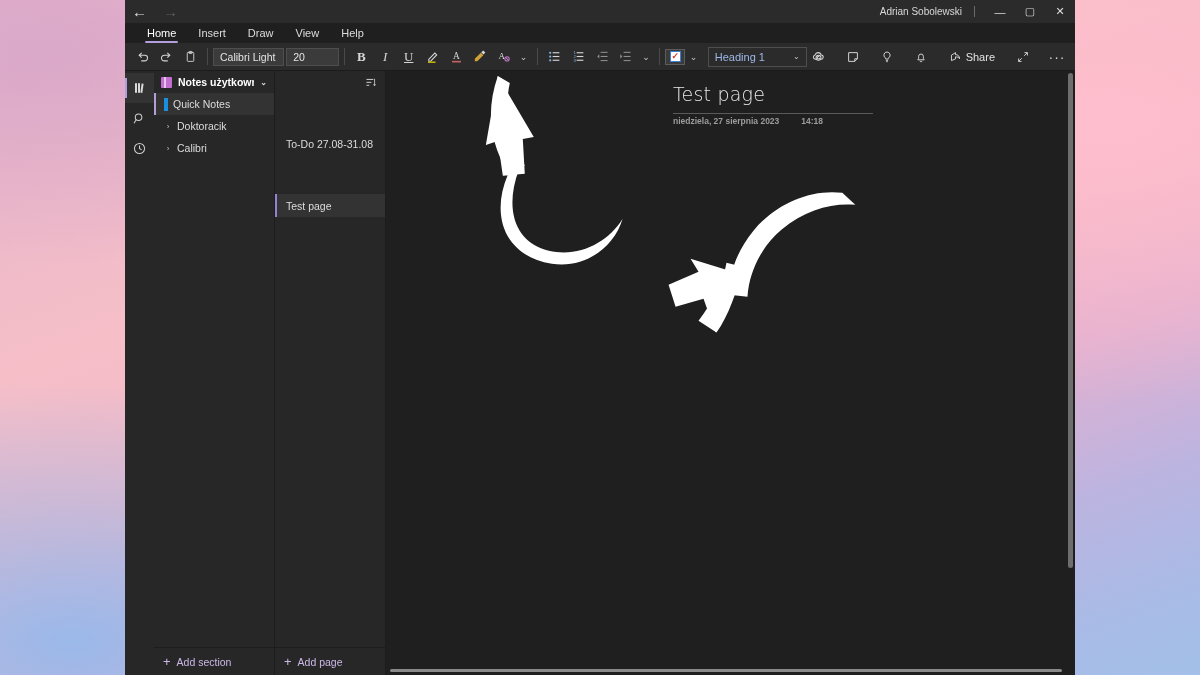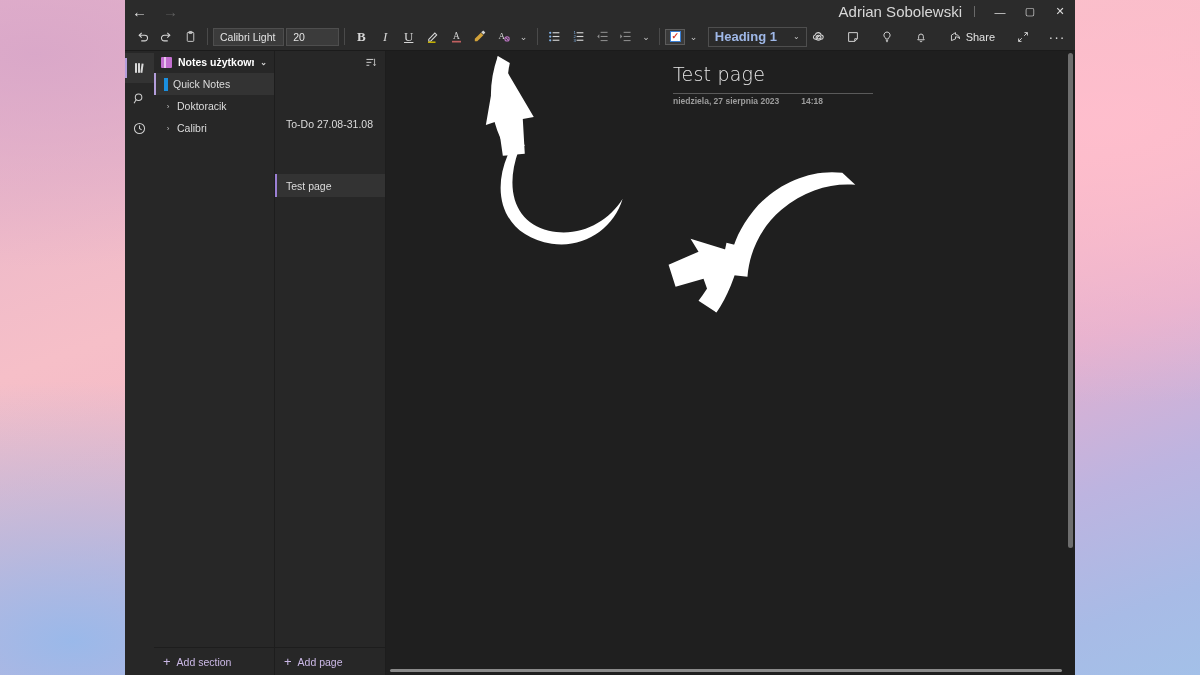--- a/index.html
+++ b/index.html
@@ -39,21 +39,21 @@
   .nav-btns { display: flex; align-items: center; padding-left: 7px; gap: 16px; }
   .nav-arrow { font-size: 15px; line-height: 1; color: #e0e0e0; }
   .nav-arrow.disabled { color: #5e5e5e; }
   .title-text {
     position: absolute; left: 0; right: 0; text-align: center;
     color: #cfcfcf; font-size: 11px; pointer-events: none;
   }
   .titlebar-right {
     margin-left: auto; display: flex; align-items: center; height: 100%;
   }
-  .account-name { font-size: 15px; color: #d8d8d8; padding-right: 12px; }
+  .account-name { font-size: 10px; color: #d8d8d8; padding-right: 12px; }
   .tb-divider { width: 1px; height: 11px; background: #6a6a6a; margin-right: 10px; }
   .win-btn {
     width: 30px; height: 23px; display: flex; align-items: center;
     justify-content: center; font-size: 11px; color: #dcdcdc;
   }
 
   
   .menubar {
     height: 20px; flex: 0 0 20px; display: flex; align-items: flex-end;
     background: #1f1f1f; padding-left: 12px; gap: 2px; position: relative;
@@ -97,21 +97,21 @@
   .todo-check {
     width: 11px; height: 11px; background: #fff; border: 1px solid #3a7fd5;
     display: flex; align-items: center; justify-content: center;
     color: #d63a2a; font-size: 9px; line-height: 1; font-weight: bold;
   }
   .style-box {
     width: 100px; height: 20px; background: #2b2b2b; border: 1px solid #4e4e4e;
     display: flex; align-items: center; justify-content: space-between;
     padding: 0 6px; margin-left: 6px;
   }
-  .style-label { font-size: 13px; color: #9fb8e8; font-weight: bold; }
+  .style-label { font-size: 11px; color: #9fb8e8; font-weight: normal; }
   .ribbon-right { margin-left: auto; display: flex; align-items: center; gap: 10px; }
   .share-btn {
     display: flex; align-items: center; gap: 4px; font-size: 11px;
     color: #e2e2e2; padding: 0 6px; height: 22px;
   }
 
   
   .app-body { flex: 1 1 auto; display: flex; min-height: 0; }
 
   
@@ -235,20 +235,27 @@
     </div>
     <div class="titlebar-right">
       <span class="account-name">Adrian Sobolewski</span>
       <span class="tb-divider"></span>
       <span class="win-btn">—</span>
       <span class="win-btn">▢</span>
       <span class="win-btn close">✕</span>
     </div>
   </div>
 
+  <div class="menubar">
+    <div class="menu-tab active">Home</div>
+    <div class="menu-tab">Insert</div>
+    <div class="menu-tab">Draw</div>
+    <div class="menu-tab">View</div>
+    <div class="menu-tab">Help</div>
+  </div>
 
   <div class="ribbon">
 
     <div class="rb-btn">
       <svg width="14" height="14" viewBox="0 0 16 16" fill="none" stroke="#d6d6d6" stroke-width="1.2">
         <path d="M4 6h6a3.2 3.2 0 0 1 0 6.4H6"></path>
           <path d="M6.5 3.3 3.6 6l2.9 2.7"></path>
       </svg>
     </div>
     <div class="rb-btn">

